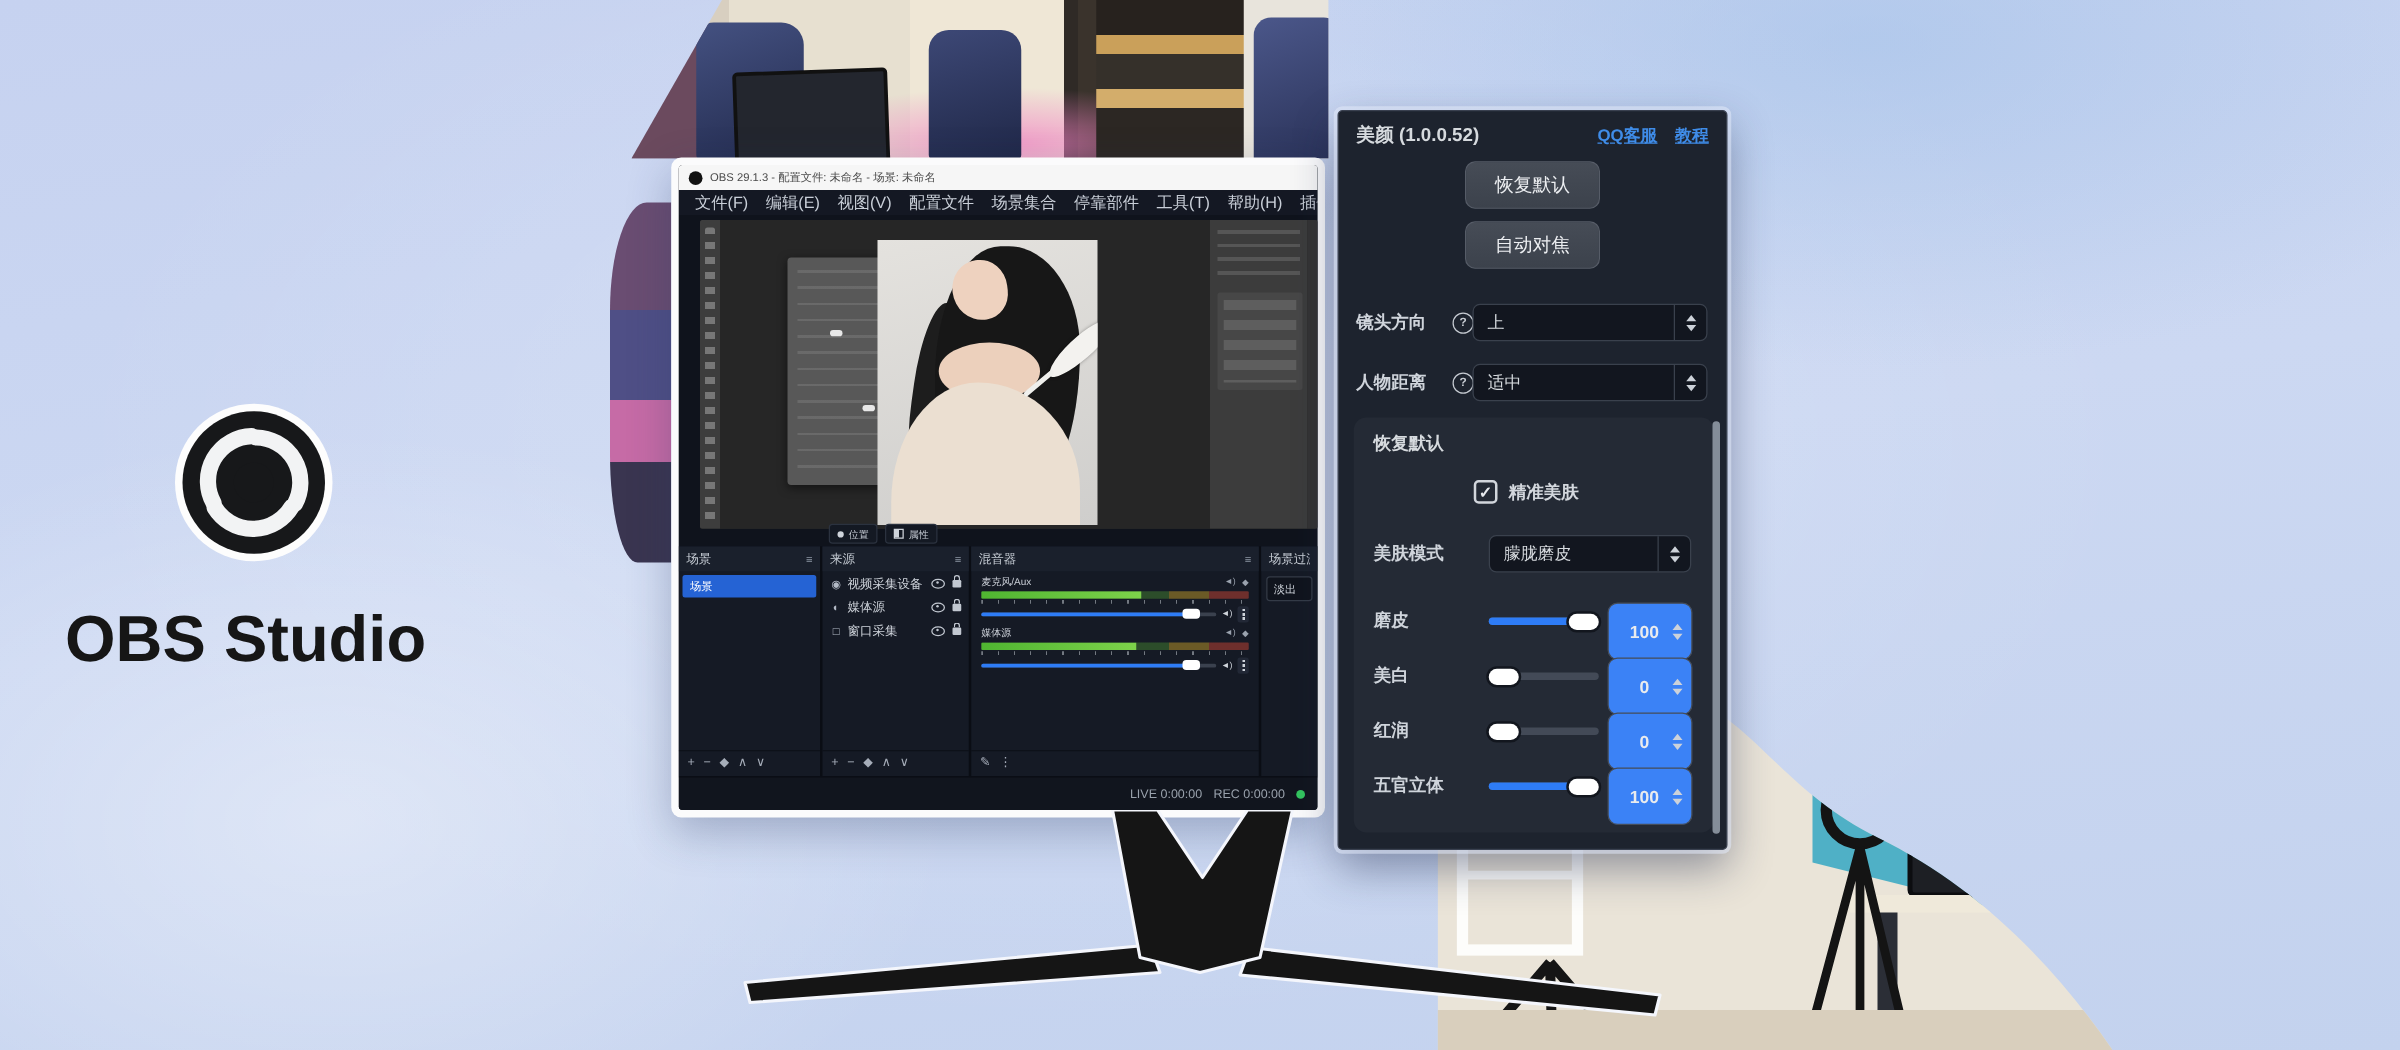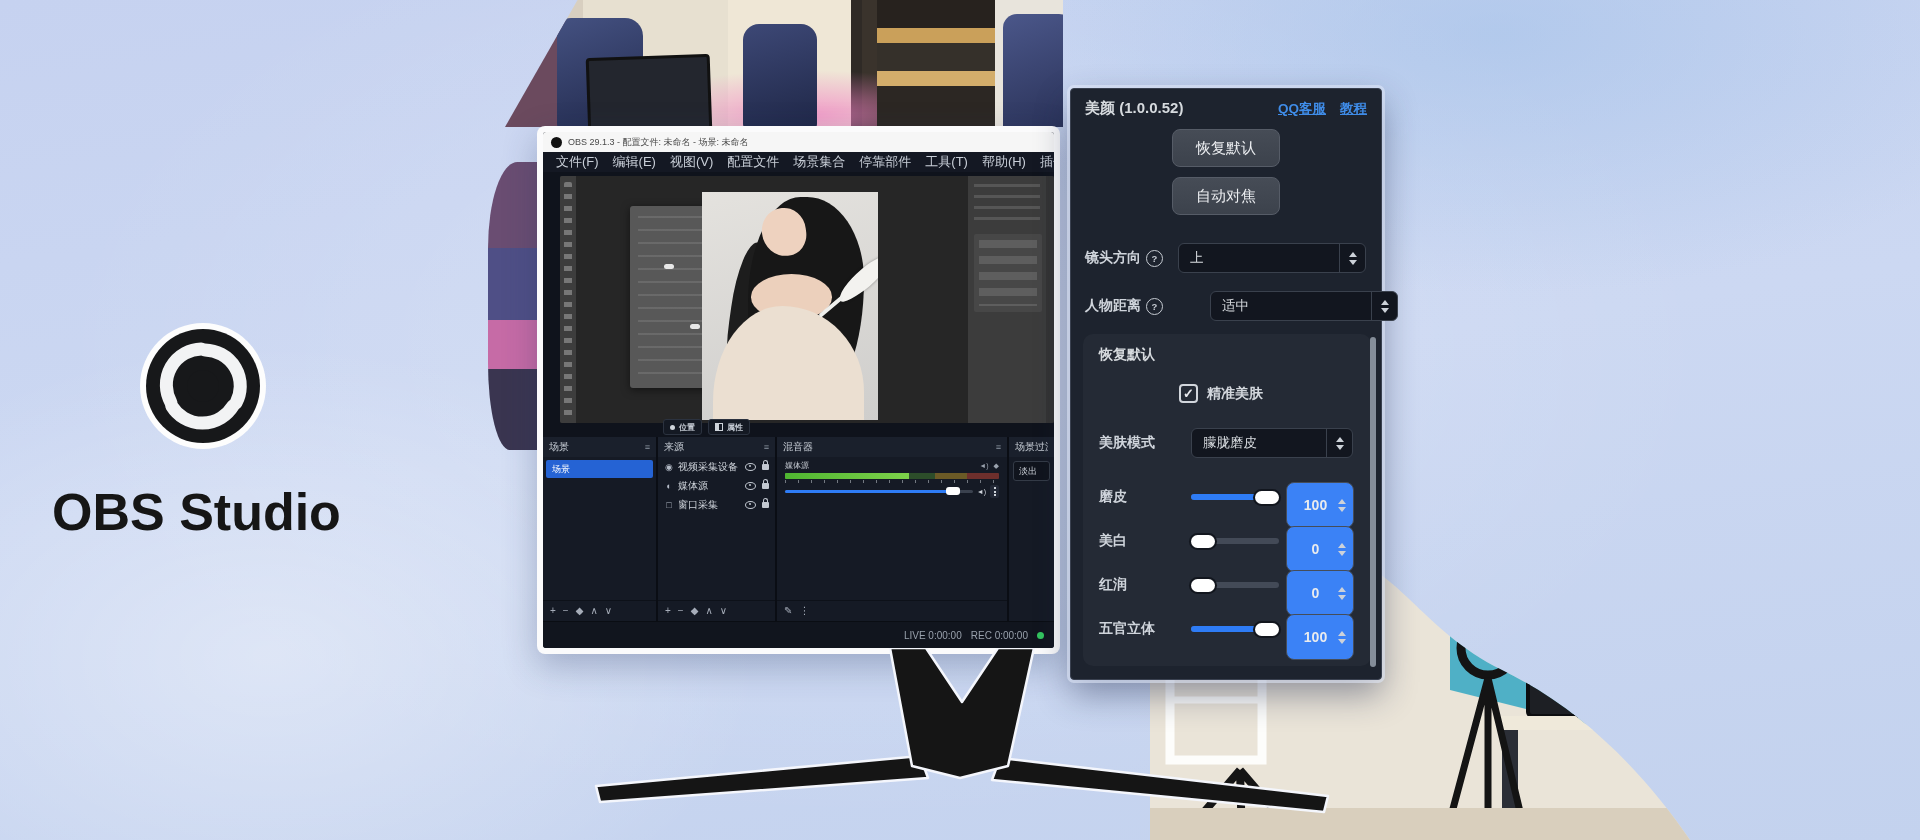--- a/index.html
+++ b/index.html
@@ -62,21 +62,21 @@
   .ps-right:before{content:"";position:absolute;left:6px;right:6px;top:8px;height:44px;
     background:repeating-linear-gradient(180deg,#565656 0 3px,transparent 3px 11px);}
   .ps-right .layers{position:absolute;left:6px;right:4px;top:58px;height:78px;background:#474747;border-radius:2px;}
   .ps-right .layers:before{content:"";position:absolute;left:5px;right:5px;top:6px;bottom:6px;
     background:repeating-linear-gradient(180deg,#5e5e5e 0 8px,transparent 8px 16px);}
   .ps-strip{position:absolute;right:0;top:0;bottom:0;width:8px;background:#333;}
   .chips{position:absolute;left:120px;bottom:2px;display:flex;gap:6px;}
   .chip{height:14px;background:#141923;border:1px solid #2b323f;border-radius:3px;display:flex;align-items:center;gap:4px;padding:0 6px;}
   .chip .ico-dot{width:5px;height:5px;border-radius:50%;background:#cfd4db;}
   .chip .ico-half{width:6px;height:6px;border:1px solid #cfd4db;background:linear-gradient(90deg,#cfd4db 0 50%,transparent 50%);}
-  .chip span.lbl{font-size:8px;color:#c6ccd5;white-space:nowrap;font-weight:bold;}
+  .chip span.lbl{font-size:8px;color:#c6ccd5;white-space:nowrap;}
   
   .docks{flex:none;height:184px;display:flex;gap:2px;background:#0a0d14;}
   .dock{background:#151a25;display:flex;flex-direction:column;min-width:0;}
   .dock-head{height:20px;background:#1a202c;display:flex;align-items:center;justify-content:space-between;padding:0 6px;flex:none;}
   .dock-head .dh-title{font-size:10px;color:#c6ccd4;white-space:nowrap;overflow:hidden;}
   .dock-head .dh-ico{font-size:9px;color:#8e96a3;}
   .dock-body{flex:1;min-height:0;overflow:hidden;}
   .dock-tools{height:20px;display:flex;align-items:center;gap:7px;padding:0 7px;flex:none;border-top:1px solid #0d1119;}
   .dock-tools span{font-size:10px;color:#a6adb9;line-height:1;}
   .scene-item{margin:3px;height:18px;background:#2563d4;border-radius:2px;font-size:9px;color:#fff;line-height:18px;padding-left:6px;}
@@ -113,21 +113,21 @@
   
   .bp{position:absolute;left:1070px;top:88px;width:312px;height:592px;background:#1d232e;
     border:1px solid #3a4150;border-radius:4px;box-sizing:border-box;
     box-shadow:0 0 0 3px rgba(225,234,250,.55),0 14px 34px rgba(30,42,78,.45);}
   .bp-header{position:absolute;left:14px;right:14px;top:10px;display:flex;align-items:center;}
   .bp-title{font-size:15px;font-weight:bold;color:#d6dade;flex:1;}
   .bp-link{font-size:13.5px;font-weight:bold;color:#3f8ce8;text-decoration:underline;margin-left:14px;cursor:pointer;}
   .bp-btn{position:absolute;left:50%;transform:translateX(-50%);width:106px;height:36px;
     background:linear-gradient(#464c56,#3c424c);border:1px solid #565c67;border-radius:8px;
     color:#eceef1;font-size:15px;display:flex;align-items:center;justify-content:center;}
-  .bp-row-label{position:absolute;left:14px;display:flex;align-items:center;gap:5px;
+  .bp-row-label{position:absolute;left:14px;display:flex;align-items:center;gap:21px;
     font-size:14px;font-weight:600;color:#cfd4db;height:30px;}
   .help{width:15px;height:15px;border:1.5px solid #c6cbd2;border-radius:50%;font-size:9.5px;font-weight:bold;
     color:#c6cbd2;display:inline-flex;align-items:center;justify-content:center;}
   .bp-select{position:absolute;height:30px;background:#12161f;border:1px solid #3a414d;border-radius:6px;
     display:flex;align-items:center;box-sizing:border-box;}
   .bp-select .val{flex:1;font-size:13.5px;color:#d6dade;padding-left:11px;white-space:nowrap;overflow:hidden;}
   .spin{width:25px;align-self:stretch;border-left:1px solid #3a414d;display:flex;flex-direction:column;align-items:center;justify-content:center;gap:3px;flex:none;}
   .tri-up{width:0;height:0;border-left:4px solid transparent;border-right:4px solid transparent;border-bottom:5px solid #cdd2d9;}
   .tri-dn{width:0;height:0;border-left:4px solid transparent;border-right:4px solid transparent;border-top:5px solid #cdd2d9;}
   .bp-section{position:absolute;left:12px;right:10px;top:245px;height:332px;background:#242a35;border-radius:10px;}
@@ -299,20 +299,39 @@
           </div>
         </div>
         <div class="dock" style="width:230px;flex:none;">
           <div class="dock-head">
             <span class="dh-title">混音器</span>
             <span class="dh-ico">≡</span>
           </div>
           <div class="dock-body">
             <div class="mixer-ch">
               <div class="ch-top">
+                <span class="ch-lbl">麦克风/Aux</span>
+                <span class="ch-ico">◄)</span>
+                <span class="ch-ico">◆</span>
+              </div>
+              <div class="meter">
+                  <div class="meter-fill" style="width: 60%;"></div>
+                </div>
+              <div class="ticks"></div>
+              <div class="vol-row">
+                <div class="vol-track">
+                  <div class="vol-fill" style="width: 93%;"></div>
+                  <div class="vol-handle" style="left: calc(93% - 14px);"></div>
+                </div>
+                <span class="icon-speaker">◄)</span>
+                <span class="vdots"></span>
+              </div>
+            </div>
+            <div class="mixer-ch">
+              <div class="ch-top">
                 <span class="ch-lbl">媒体源</span>
                 <span class="ch-ico">◄)</span>
                 <span class="ch-ico">◆</span>
               </div>
               <div class="meter">
                   <div class="meter-fill" style="width: 58%;"></div>
                 </div>
               <div class="ticks"></div>
               <div class="vol-row">
                 <div class="vol-track">
@@ -374,21 +393,21 @@
       <span class="spin">
         <span class="tri-up"></span>
         <span class="tri-dn"></span>
       </span>
     </div>
 
     <div class="bp-row-label" style="top:202px;">
       <span>人物距离</span>
       <span class="help">?</span>
     </div>
-    <div class="bp-select" style="top:202px;left:107px;width:188px;margin-left:32px;">
+    <div class="bp-select" style="top:202px;left:107px;width:188px;">
       <span class="val">适中</span>
       <span class="spin">
         <span class="tri-up"></span>
         <span class="tri-dn"></span>
       </span>
     </div>
 
     <div class="bp-section">
       <div class="sec-title">恢复默认</div>
 

